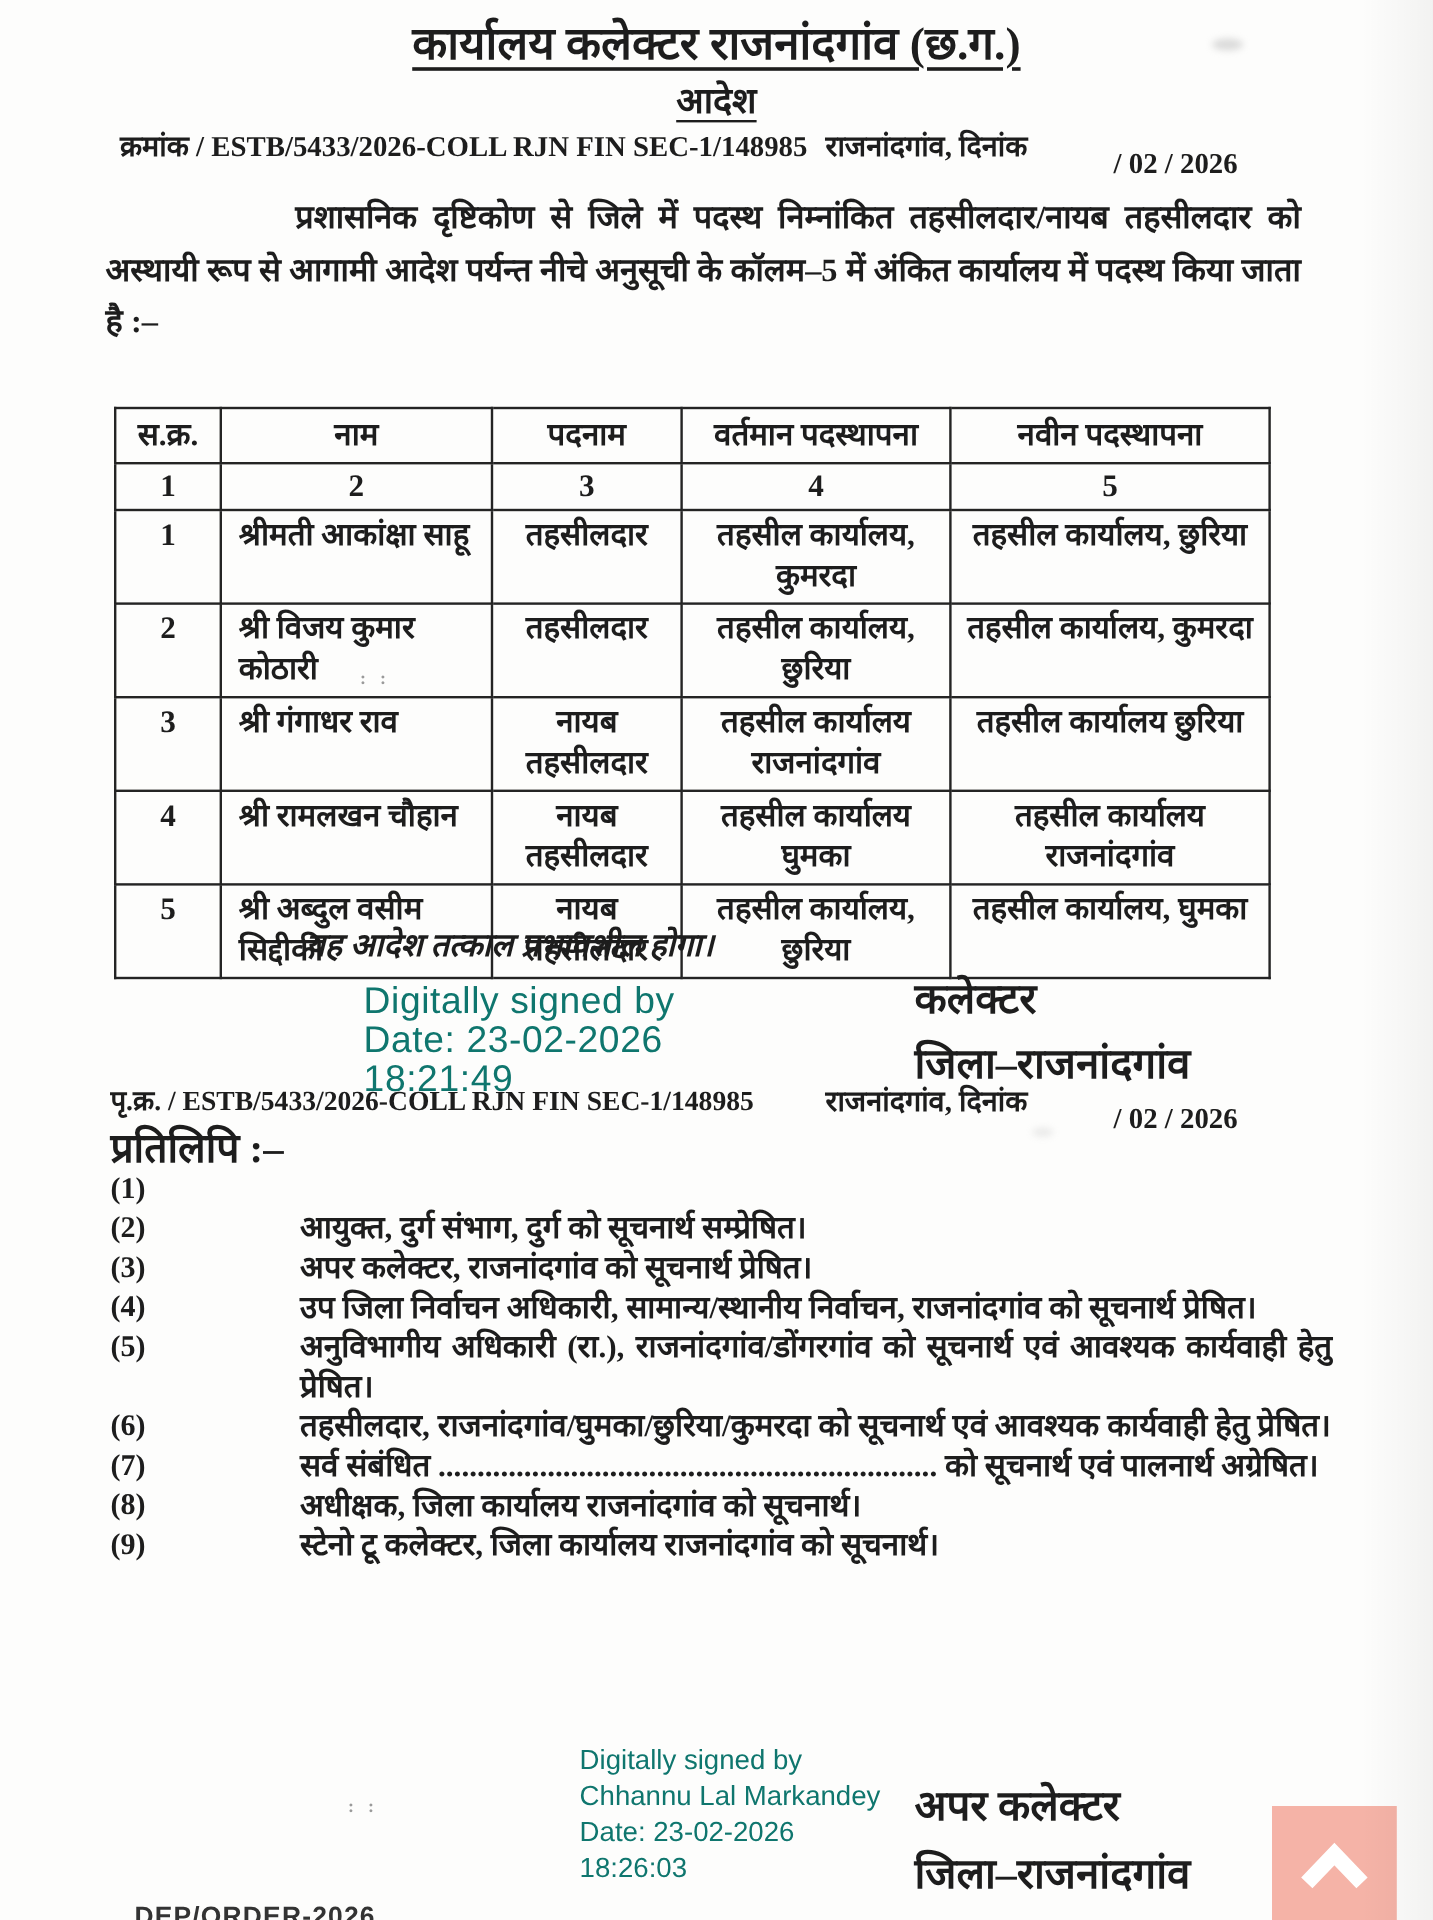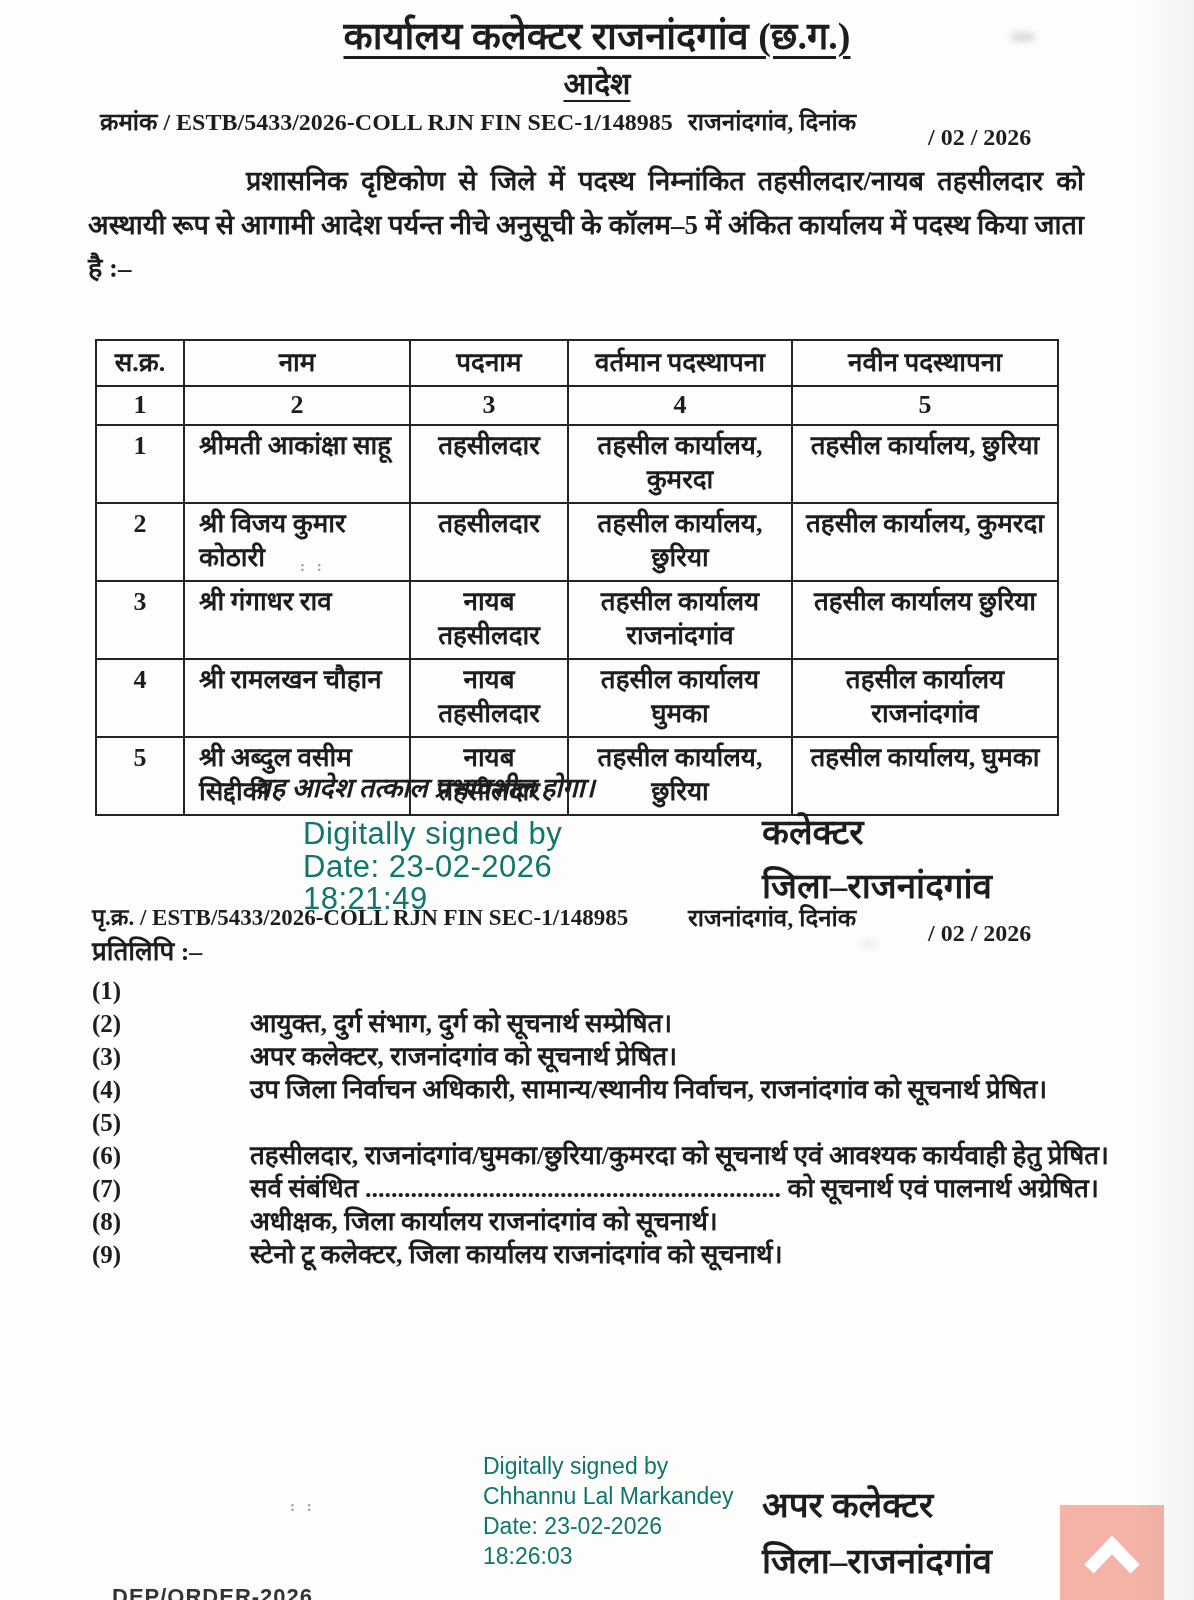--- a/index.html
+++ b/index.html
@@ -57,21 +57,21 @@
   .dsig{
     position:absolute;
     font-family:Liberation Sans, sans-serif;
     color:#0f766e;
   }
   .dsig-1{left:303px;top:818px;font-size:31px;line-height:1.05;letter-spacing:.5px;}
   .dsig-2{left:483px;top:1452px;font-size:23px;line-height:1.3;}
   .signoff{position:absolute;text-align:left;font-size:35px;font-weight:700;line-height:1.55;}
   .signoff-1{left:762px;top:806px;width:240px;}
   .signoff-2{left:762px;top:1478px;width:240px;line-height:1.6;}
-  .copies-label{position:absolute;top:932px;left:92px;font-size:26px;font-weight:600;}
+  .copies-label{position:absolute;top:932px;left:92px;font-size:34px;font-weight:600;}
   
   .copies{position:absolute;top:974px;left:92px;width:1018px;}
   .copy-item{display:flex;align-items:flex-start;}
   .copy-num{width:158px;flex:0 0 158px;font-size:25px;font-weight:600;line-height:33px;}
   .copy-text{
     flex:1;font-size:26px;font-weight:600;line-height:33px;
     text-align:justify;text-align-last:left;
   }
   
   .footer-clip{
@@ -201,20 +201,21 @@
     <div class="copy-item">
       <div class="copy-num">(3)</div>
       <div class="copy-text">अपर कलेक्टर, राजनांदगांव को सूचनार्थ प्रेषित।</div>
     </div>
     <div class="copy-item">
       <div class="copy-num">(4)</div>
       <div class="copy-text">उप जिला निर्वाचन अधिकारी, सामान्य/स्थानीय निर्वाचन, राजनांदगांव को सूचनार्थ प्रेषित।</div>
     </div>
     <div class="copy-item">
       <div class="copy-num">(5)</div>
+      <div class="copy-text">अनुविभागीय अधिकारी (रा.), राजनांदगांव/डोंगरगांव को सूचनार्थ एवं आवश्यक कार्यवाही हेतु प्रेषित।</div>
     </div>
     <div class="copy-item">
       <div class="copy-num">(6)</div>
       <div class="copy-text">तहसीलदार, राजनांदगांव/घुमका/छुरिया/कुमरदा को सूचनार्थ एवं आवश्यक कार्यवाही हेतु प्रेषित।</div>
     </div>
     <div class="copy-item">
       <div class="copy-num">(7)</div>
       <div class="copy-text">सर्व संबंधित ................................................................ को सूचनार्थ एवं पालनार्थ अग्रेषित।</div>
     </div>
     <div class="copy-item">

